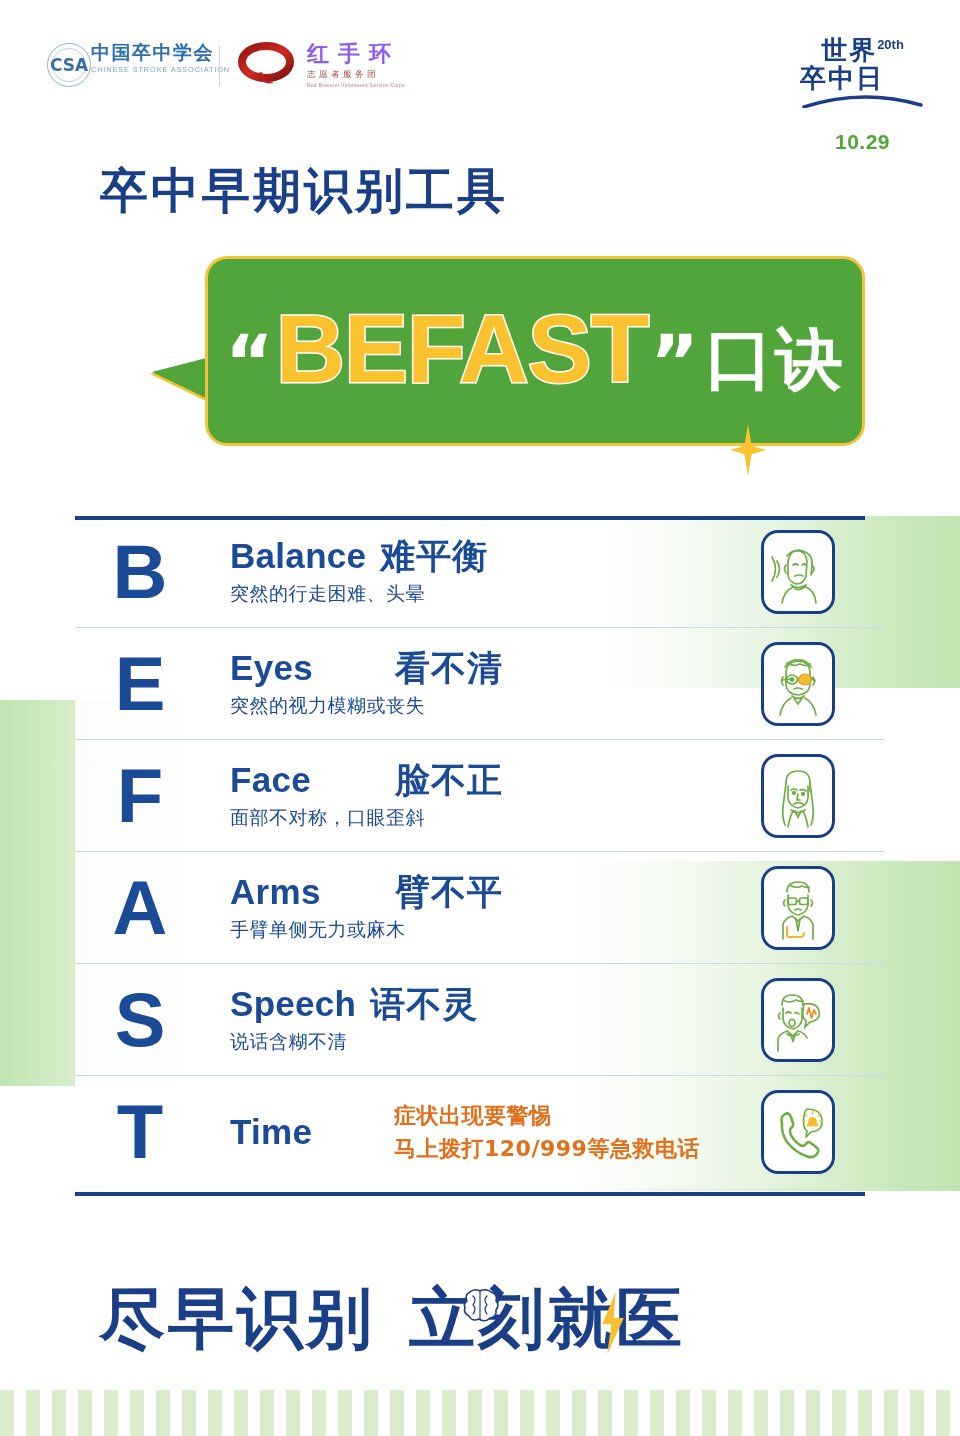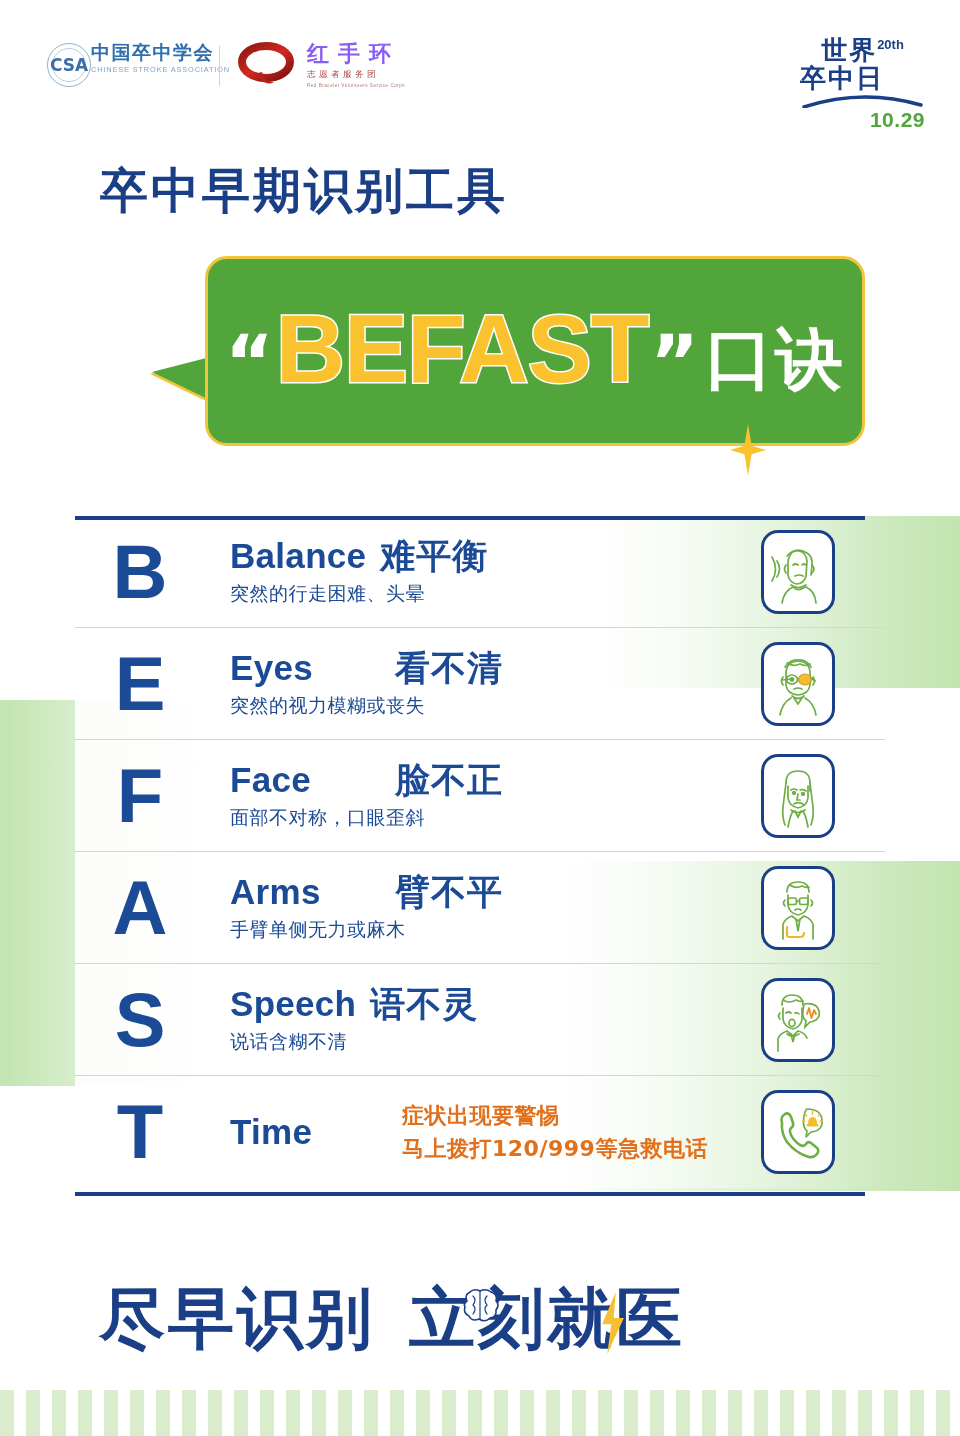--- a/index.html
+++ b/index.html
@@ -49,21 +49,21 @@
   .hsh-txt .cn{
     font-size:22px; font-weight:bold; color:#8b5cf6; letter-spacing:9px; line-height:1.05;
   }
   .hsh-txt .cn2{ font-size:8.6px; color:#a8473f; letter-spacing:3.4px; margin-top:4px; }
   .hsh-txt .en{ font-size:4.6px; color:#b07a76; letter-spacing:.5px; margin-top:2px; }
 
   #logo-wsd{ position:absolute; left:800px; top:36px; width:125px; height:100px; }
   .wsd-l1{ font-size:26px; font-weight:bold; color:#1b3f86; letter-spacing:2px; line-height:1.08; text-align:center; }
   .wsd-sup{ font-size:13px; font-weight:bold; color:#1b3f86; vertical-align:super; letter-spacing:0; }
   .wsd-l2{ font-size:26px; font-weight:bold; color:#1b3f86; letter-spacing:2px; line-height:1.08; text-align:left; }
-  .wsd-date{ font-size:21px; font-weight:bold; color:#52a63a; text-align:right; letter-spacing:.5px; margin-top:0; }
+  .wsd-date{ font-size:21px; font-weight:bold; color:#52a63a; text-align:center; letter-spacing:.5px; margin-top:22px; }
 
   
   #main-title{
     position:absolute; left:100px; top:166px; z-index:6;
     font-size:48px; font-weight:bold; color:#1b3f86;
     letter-spacing:3px; line-height:1;
     font-family:"DejaVu Sans","Liberation Sans",sans-serif;
   }
 
   
@@ -134,21 +134,21 @@
     font-size:35px; font-weight:bold; color:#1b4a96; line-height:1.12;
     font-family:"DejaVu Sans",sans-serif; letter-spacing:1px;
   }
   .sub{
     font-size:19px; color:#1b4a96; margin-top:5px; letter-spacing:.5px;
     font-family:"DejaVu Sans",sans-serif;
   }
   
   .row-time .row-body{ display:flex; align-items:center; }
   .row-time .en-word{ width:150px; flex:0 0 auto; }
-  .time-copy{ margin-left:22px; }
+  .time-copy{ margin-left:14px; }
   .time-line{
     font-size:22px; font-weight:bold; color:#e2701a; line-height:1.5;
     font-family:"DejaVu Sans",sans-serif; letter-spacing:.5px;
   }
 
   .icon-cell{ position:relative; z-index:1; width:175px; flex:0 0 auto; display:flex; justify-content:center; }
   .icon-box{
     width:74px; height:84px; border:3px solid #1b3f86; border-radius:17px;
     background:#fff; display:flex; align-items:center; justify-content:center;
   }

